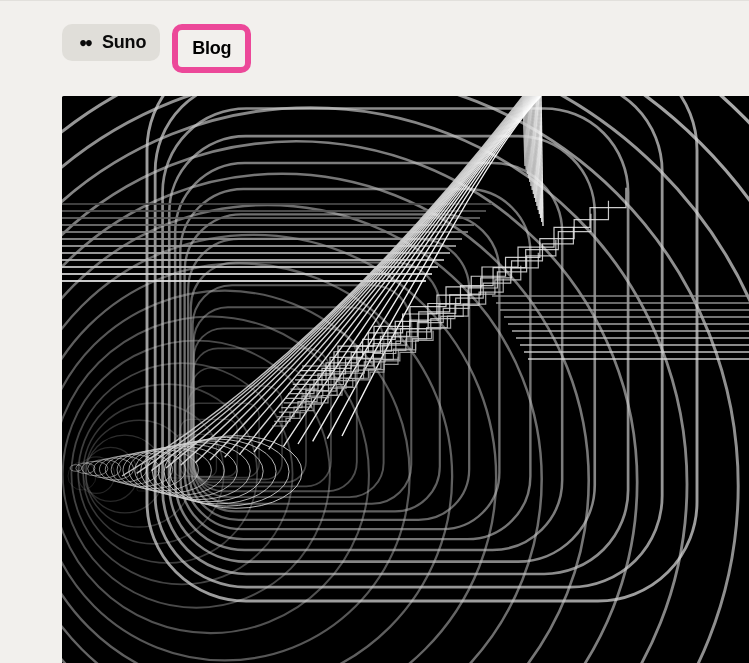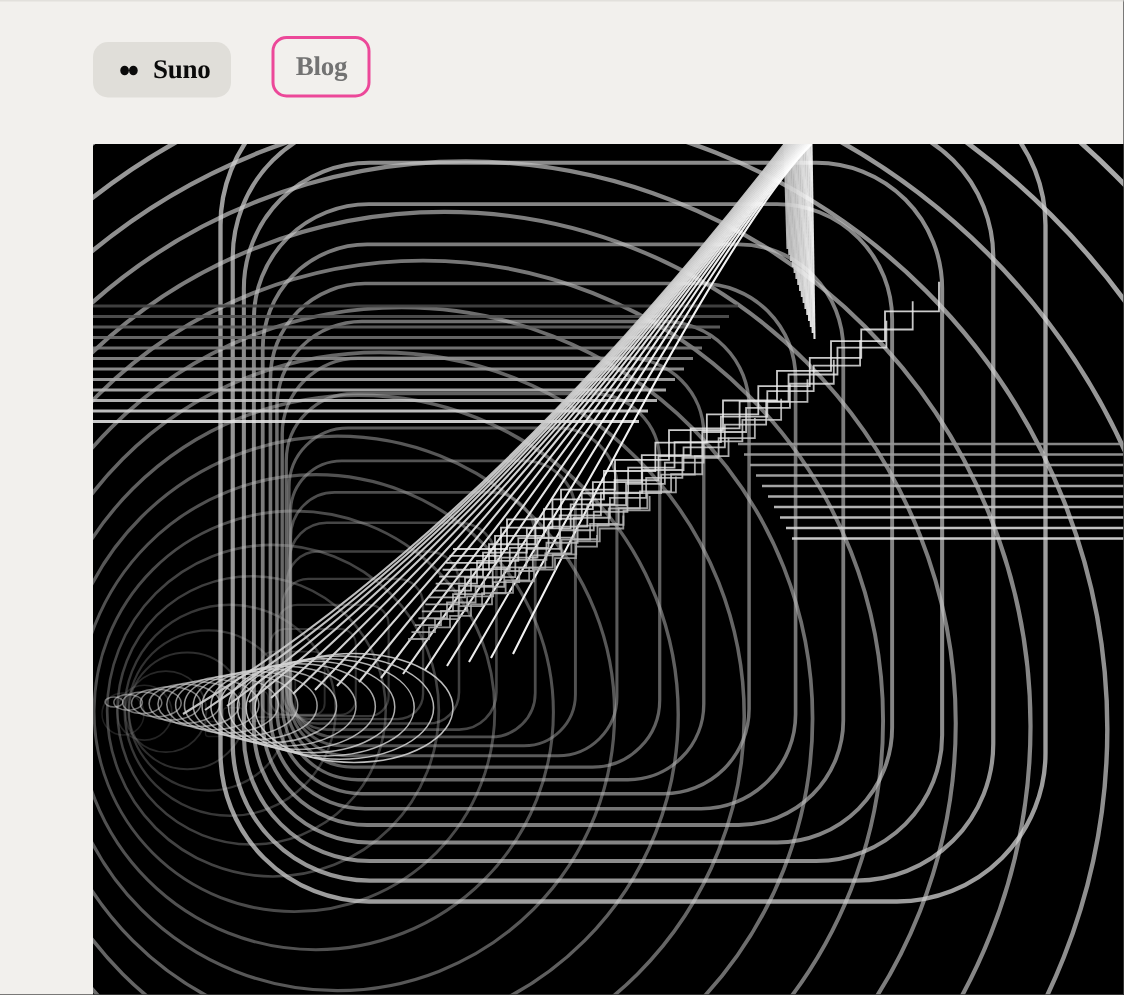--- a/index.html
+++ b/index.html
@@ -15,44 +15,43 @@
       position: absolute;
       top: 0; left: 0; right: 0;
       height: 1px;
       background: #e2e0dc;
     }
     .header {
       position: absolute;
       top: 24px;
       left: 62px;
       display: flex;
-      gap: 27px;
-      align-items: flex-end;
-      font-family: Liberation Serif, serif;
+      gap: 12px;
+      align-items: flex-start;
     }
     .pill {
       display: inline-flex;
       align-items: center;
       gap: 6px;
       padding: 8px 14px;
       border-radius: 10px;
       font-size: 18px;
       font-weight: 600;
       letter-spacing: -0.2px;
       cursor: pointer;
       user-select: none;
     }
     .pill.brand {
       background: #e0ded9;
       color: #0a0a0a;
     }
     .pill.ghost {
       background: #f2f0ed;
-      color: #737373;
-      border: 2px solid #ec4899;
+      color: #000000;
+      border: 6px solid #ec4899;
       font-weight: 600;
     }
     .logo-icon {
       display: inline-block;
       width: 20px;
       height: 20px;
     }
     .hero {
       position: absolute;
       top: 96px;

